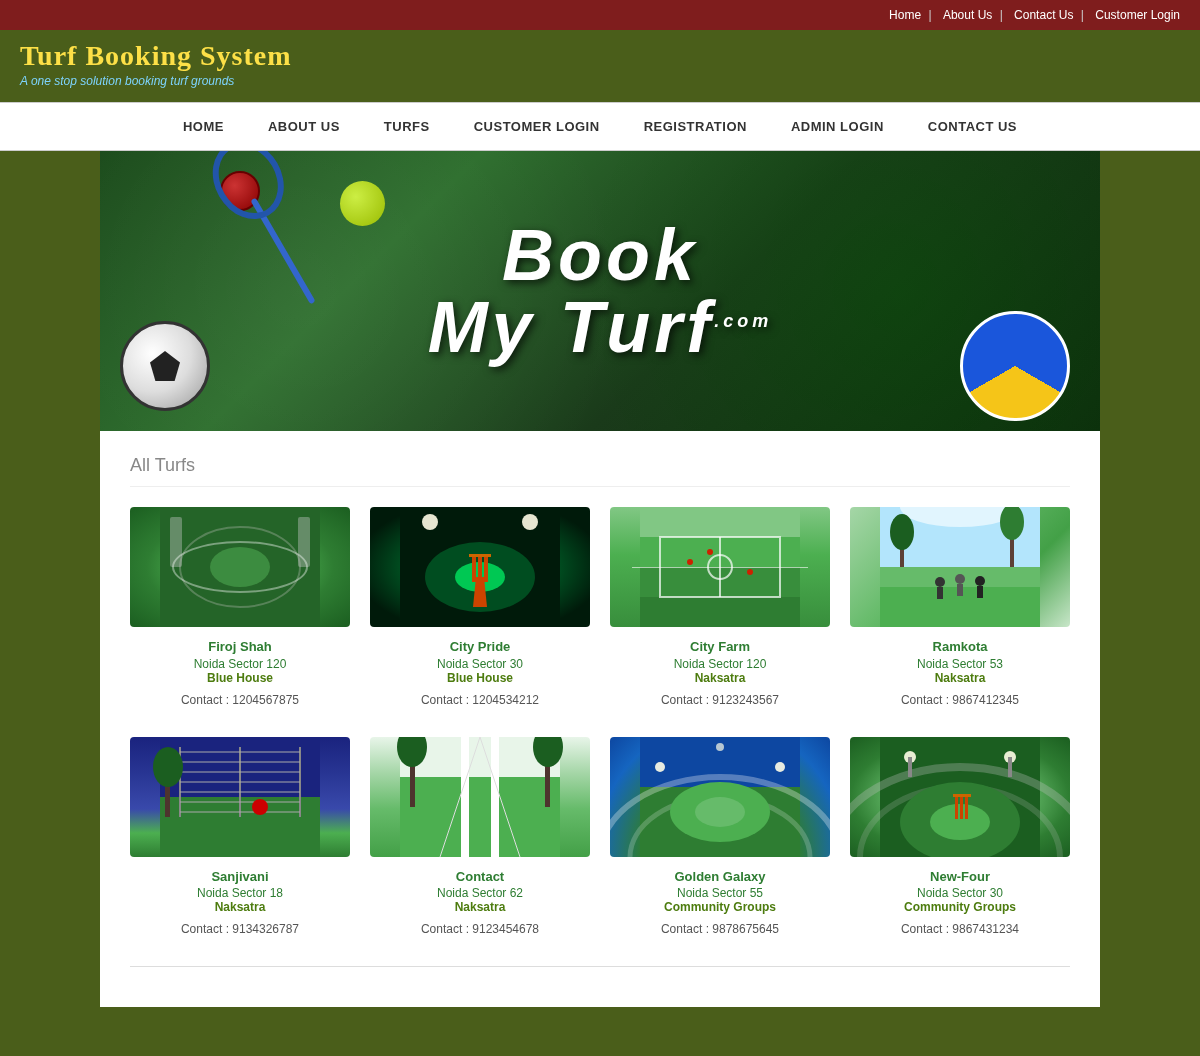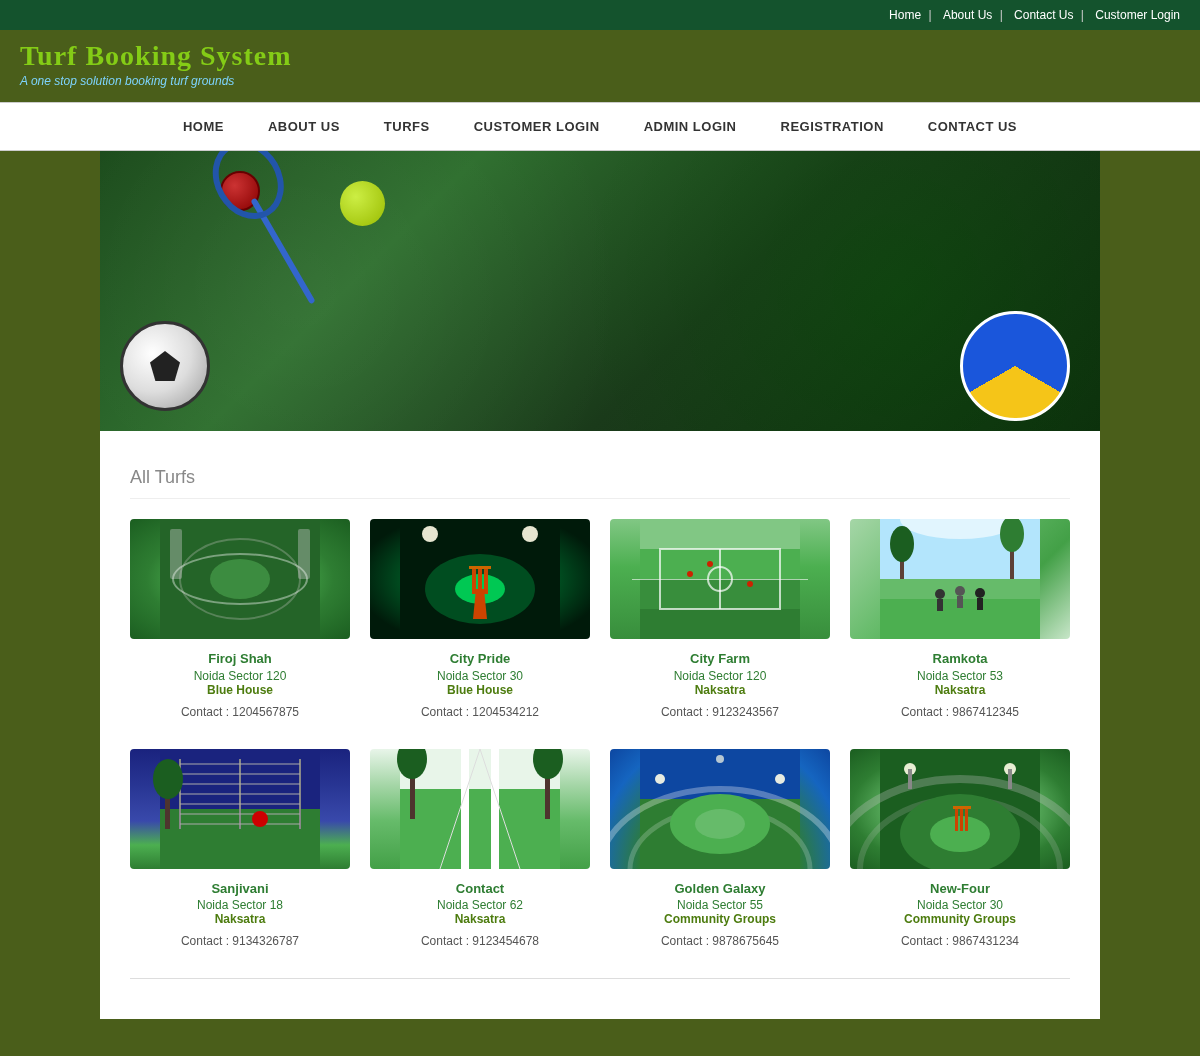--- a/index.html
+++ b/index.html
@@ -1,41 +1,41 @@
 <!DOCTYPE html>
 <html><head>
   <meta charset="utf-8">
   <style>
     * { margin: 0; padding: 0; box-sizing: border-box; }
     body { background-color: #4a5e1a; font-family: Arial, sans-serif; min-height: 1056px; }
 
     
     .top-bar {
-      background-color: #14532d;
+      background-color: #7f1d1d;
       text-align: right;
       padding: 8px 20px;
       font-size: 12px;
       color: #fff;
     }
     .top-bar a {
       color: #fff;
       text-decoration: none;
       margin-left: 4px;
     }
     .top-bar span.sep { margin: 0 4px; color: #ccc; }
 
     
     .header {
       background-color: #4a5e1a;
       padding: 10px 20px 14px 20px;
       display: flex;
       align-items: center;
     }
     .site-title {
-      color: #84cc16;
+      color: #fde047;
       font-size: 28px;
       font-family: Georgia, serif;
       font-weight: bold;
       letter-spacing: 1px;
     }
     .site-subtitle {
       color: #7dd3fc;
       font-size: 12px;
       margin-top: 2px;
       font-style: italic;
@@ -182,21 +182,21 @@
       line-height: 1;
       letter-spacing: 4px;
     }
     .hero-text .com {
       font-size: 18px;
       vertical-align: super;
     }
 
     
     .turfs-section {
-      padding: 36px 30px 40px 30px;
+      padding: 24px 30px 40px 30px;
       background: #fff;
     }
     .turfs-section h2 {
       color: #888;
       font-size: 18px;
       font-weight: normal;
       margin-bottom: 20px;
       border-bottom: 1px solid #eee;
       padding-bottom: 10px;
     }
@@ -339,42 +339,50 @@
     <li>
         <a href="#">ABOUT US</a>
       </li>
     <li>
         <a href="#">TURFS</a>
       </li>
     <li>
         <a href="#">CUSTOMER LOGIN</a>
       </li>
     <li>
+        <a href="#">REGISTRATION</a>
+      </li>
+    <li>
         <a href="#">ADMIN LOGIN</a>
-      </li>
-    <li>
-        <a href="#">REGISTRATION</a>
       </li>
     <li>
         <a href="#">CONTACT US</a>
       </li>
   </ul>
 </nav>
 
 <div class="main-wrapper">
 
   <div class="hero-banner">
     <div class="hero-bg"></div>
 
     <div class="ball-soccer"></div>
     <div class="ball-volleyball"></div>
     <div class="ball-cricket"></div>
     <div class="ball-tennis"></div>
     <div class="racket"></div>
 
+    <div class="hero-text">
+      <div class="book">
+        <span>Book</span>
+      </div>
+      <div class="my-turf">
+        <span>My Turf</span><span class="com">.com</span>
+      </div>
+    </div>
   </div>
 
   <div class="turfs-section">
     <h2>All Turfs</h2>
 
     <div class="turfs-grid turf-row">
 
       <div class="turf-card">
         <div class="turf-img img-cricket-day">
           <svg viewBox="0 0 160 120" xmlns="http://www.w3.org/2000/svg">

